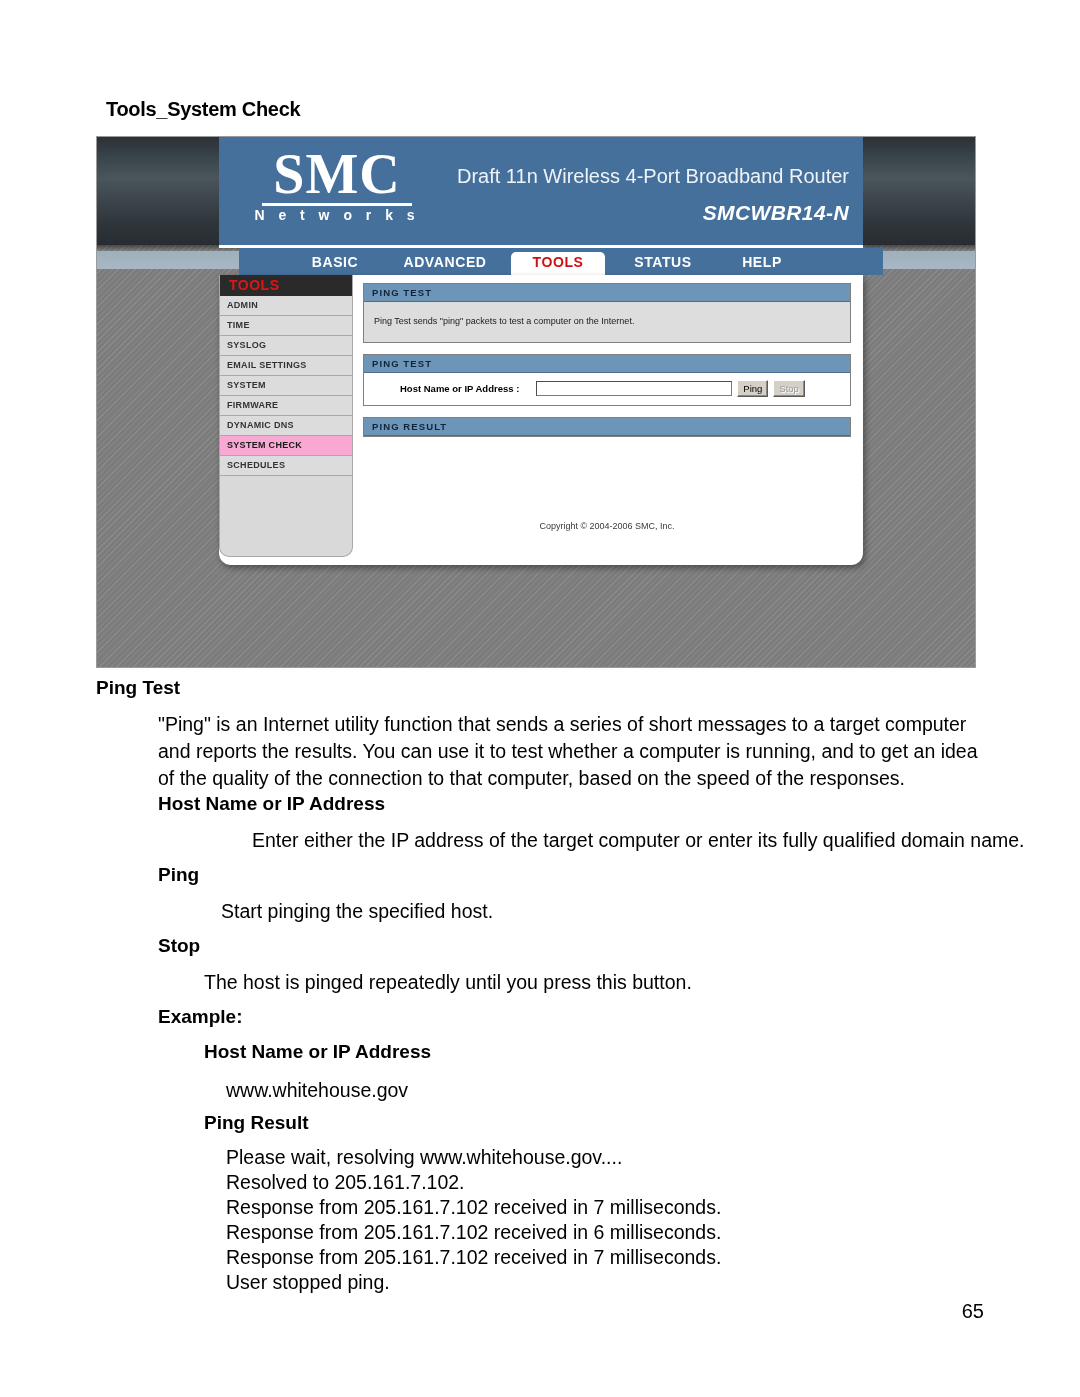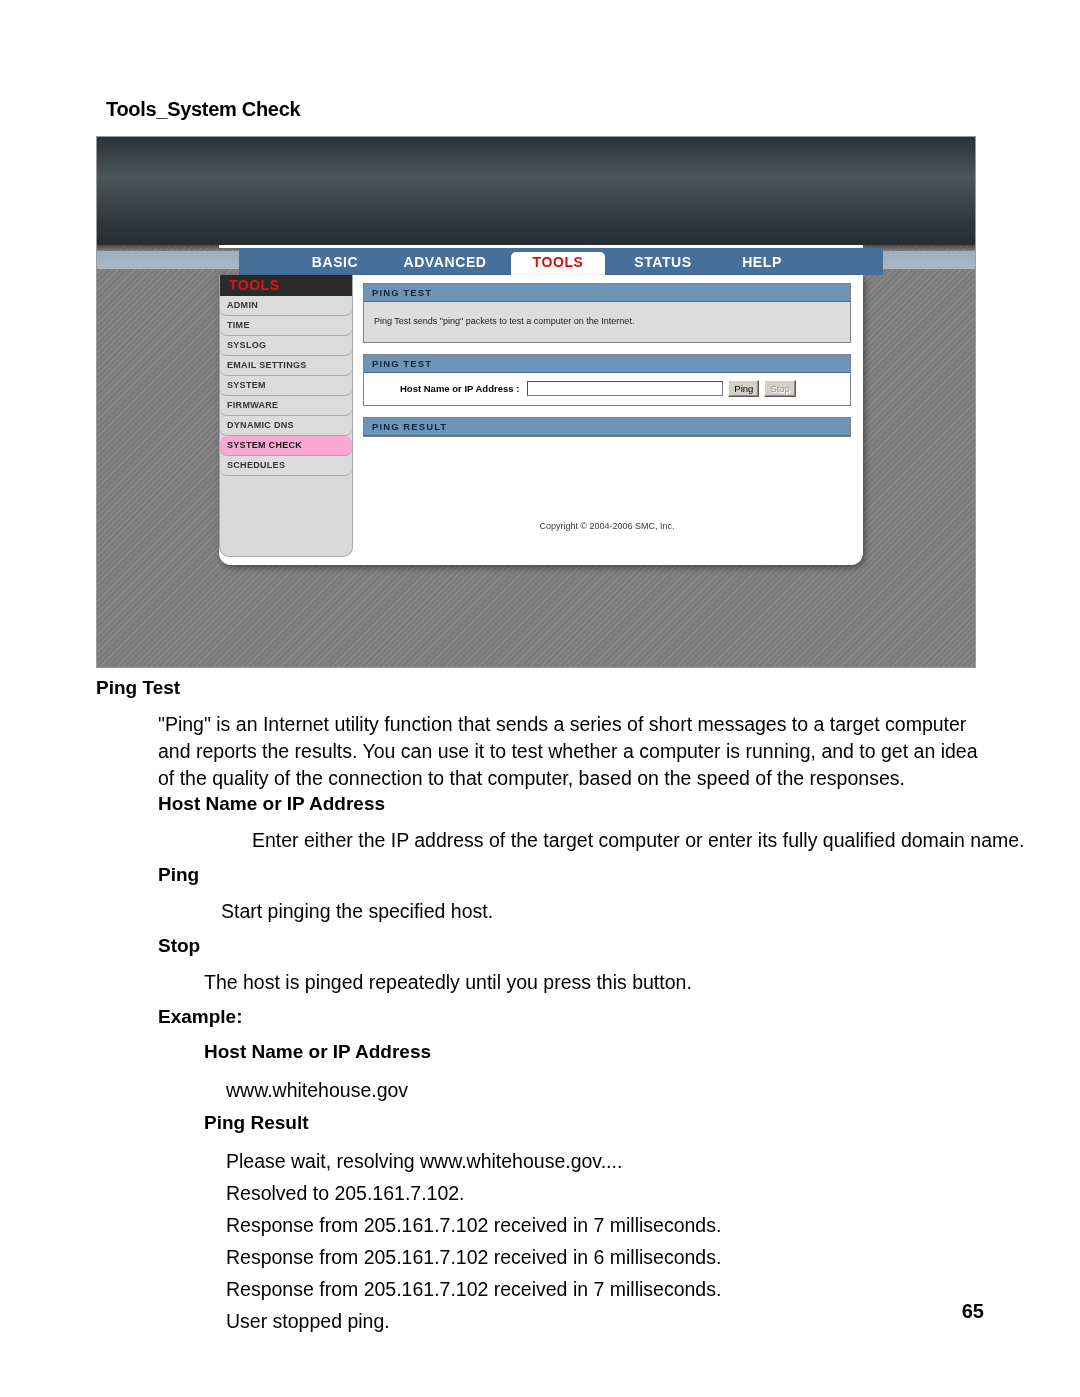--- a/index.html
+++ b/index.html
@@ -212,21 +212,20 @@
   .sidebar-item {
     height: 19px;
     line-height: 19px;
     border-bottom: 1px solid #a9a9a9;
     padding-left: 7px;
     font-size: 9px;
     font-weight: bold;
     color: #333333;
     letter-spacing: 0.3px;
     background: #dcdcdc;
-    border-radius: 7px;
   }
   .sidebar-item.active {
     background: #f9a8d4;
     color: #1a1a1a;
   }
 
   
   .content {
     position: absolute;
     left: 144px;
@@ -263,21 +262,21 @@
     background: #ffffff;
     padding: 7px 8px 8px 8px;
     display: flex;
     align-items: center;
   }
   .form-label {
     font-size: 9.5px;
     font-weight: bold;
     color: #000000;
     margin-left: 28px;
-    margin-right: 8px;
+    margin-right: 17px;
     white-space: nowrap;
   }
   .text-input {
     flex: 0 0 auto;
     width: 196px;
     height: 15px;
     background: #ffffff;
     border: 1px solid #7b7b7b;
     border-top-color: #4d4d4d;
     border-left-color: #4d4d4d;
@@ -329,35 +328,44 @@
     font-size: 19.5px;
     line-height: 27px;
     color: #000000;
   }
 
   .page-number {
     position: absolute;
     right: 96px;
     top: 1300px;
     font-size: 20px;
-    font-weight: bold;
+    font-weight: normal;
     margin-left: 28px;
   }
 </style>
 </head>
 <body>
 
 <div class="page-title">Tools_System Check</div>
 
 <div class="shot">
 
   <div class="shot-band"></div>
   <div class="shot-band-shadow"></div>
   <div class="shot-subbar"></div>
 
+  <div class="router-header">
+    <div class="logo-block">
+      <div class="logo-smc">SMC</div>
+      <div class="logo-rule"></div>
+      <div class="logo-networks">N e t w o r k s</div>
+    </div>
+    <div class="model-line">Draft 11n Wireless 4-Port Broadband Router</div>
+    <div class="model-number">SMCWBR14-N</div>
+  </div>
   <div class="header-underline"></div>
 
   <div class="navbar">
     <div class="nav-item" style="left:50px;  width:92px;">BASIC</div>
     <div class="nav-item" style="left:148px; width:116px;">ADVANCED</div>
     <div class="nav-item active" style="left:272px; width:94px;">TOOLS</div>
     <div class="nav-item" style="left:376px; width:96px;">STATUS</div>
     <div class="nav-item" style="left:482px; width:82px;">HELP</div>
   </div>
 
@@ -416,21 +424,21 @@
 
   <div class="h-sub" style="left:158px; top:935px;">Stop</div>
   <div class="p-body" style="left:204px; top:969px; width:800px;">The host is pinged repeatedly until you press this button.</div>
 
   <div class="h-sub" style="left:158px; top:1006px;">Example:</div>
 
   <div class="h-sub" style="left:204px; top:1041px;">Host Name or IP Address</div>
   <div class="p-body" style="left:226px; top:1077px; width:800px;">www.whitehouse.gov</div>
 
   <div class="h-sub" style="left:204px; top:1112px;">Ping Result</div>
-  <div class="p-body" style="left:226px; top:1145px; width:820px; line-height:32px; white-space:pre-line;">Please wait, resolving www.whitehouse.gov....
+  <div class="p-body" style="left:226px; top:1145px; width:820px; line-height:25px; white-space:pre-line;">Please wait, resolving www.whitehouse.gov....
 Resolved to 205.161.7.102.
 Response from 205.161.7.102 received in 7 milliseconds.
 Response from 205.161.7.102 received in 6 milliseconds.
 Response from 205.161.7.102 received in 7 milliseconds.
 User stopped ping.</div>
 </div>
 
 <div class="page-number">65</div>
 
 </body></html>

